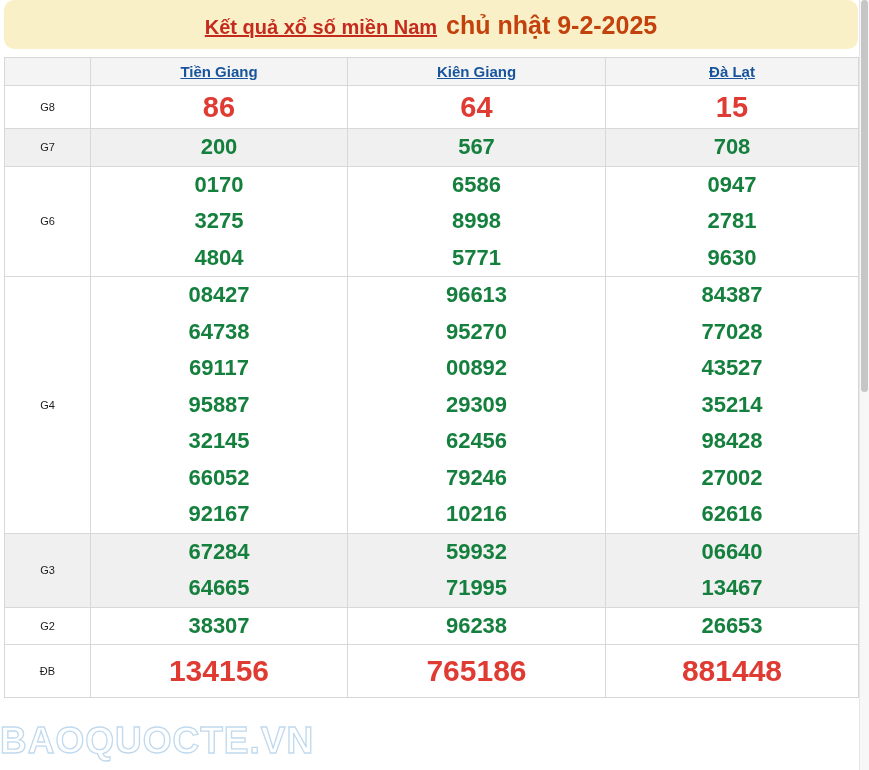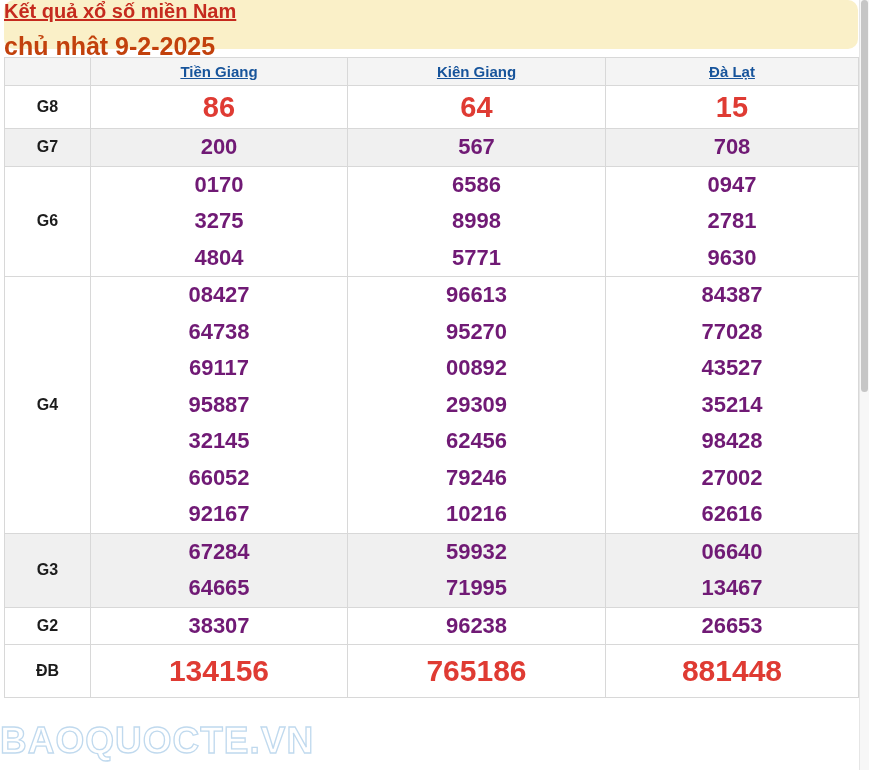--- a/index.html
+++ b/index.html
@@ -23,21 +23,20 @@
     position:absolute;
     left:4px;top:0;
     width:854px;height:49px;
     background:var(--banner-yellow);
     border-radius:10px;
     display:flex;
     align-items:baseline;
     justify-content:center;
     gap:9px;
     padding-top:11px;
-    flex-direction:column;
   }
   .banner-link{
     color:var(--accent-red);
     font-weight:bold;
     font-size:20px;
     text-decoration:underline;
     cursor:pointer;
   }
   .banner-date{
     color:#c2410c;
@@ -68,29 +67,29 @@
     font-size:15px;
     font-weight:bold;
     margin-top:43px;
   }
   thead .province-link{
     color:var(--link-blue);
     text-decoration:underline;
     cursor:pointer;
   }
   td.rowlabel{
-    font-size:16px;
-    font-weight:bold;
+    font-size:11px;
+    font-weight:normal;
     color:var(--text-dark);
   }
   tr.stripe td{background:var(--stripe-gray);}
   .num{
     font-weight:bold;
     font-size:22px;
-    color:#701a75;
+    color:#15803d;
     line-height:36.5px;
     height:36.5px;
   }
   tr.row-g8 .num{
     color:var(--number-red);
     font-size:29px;
     line-height:42px;
     height:42px;
   }
   tr.row-db .num{

